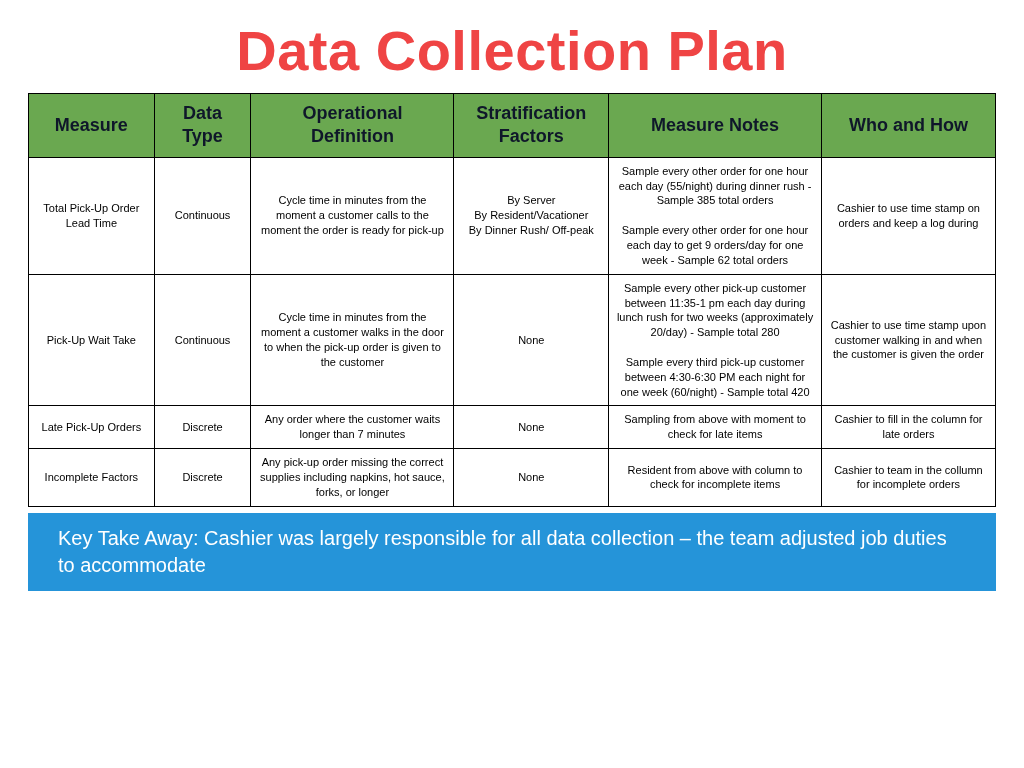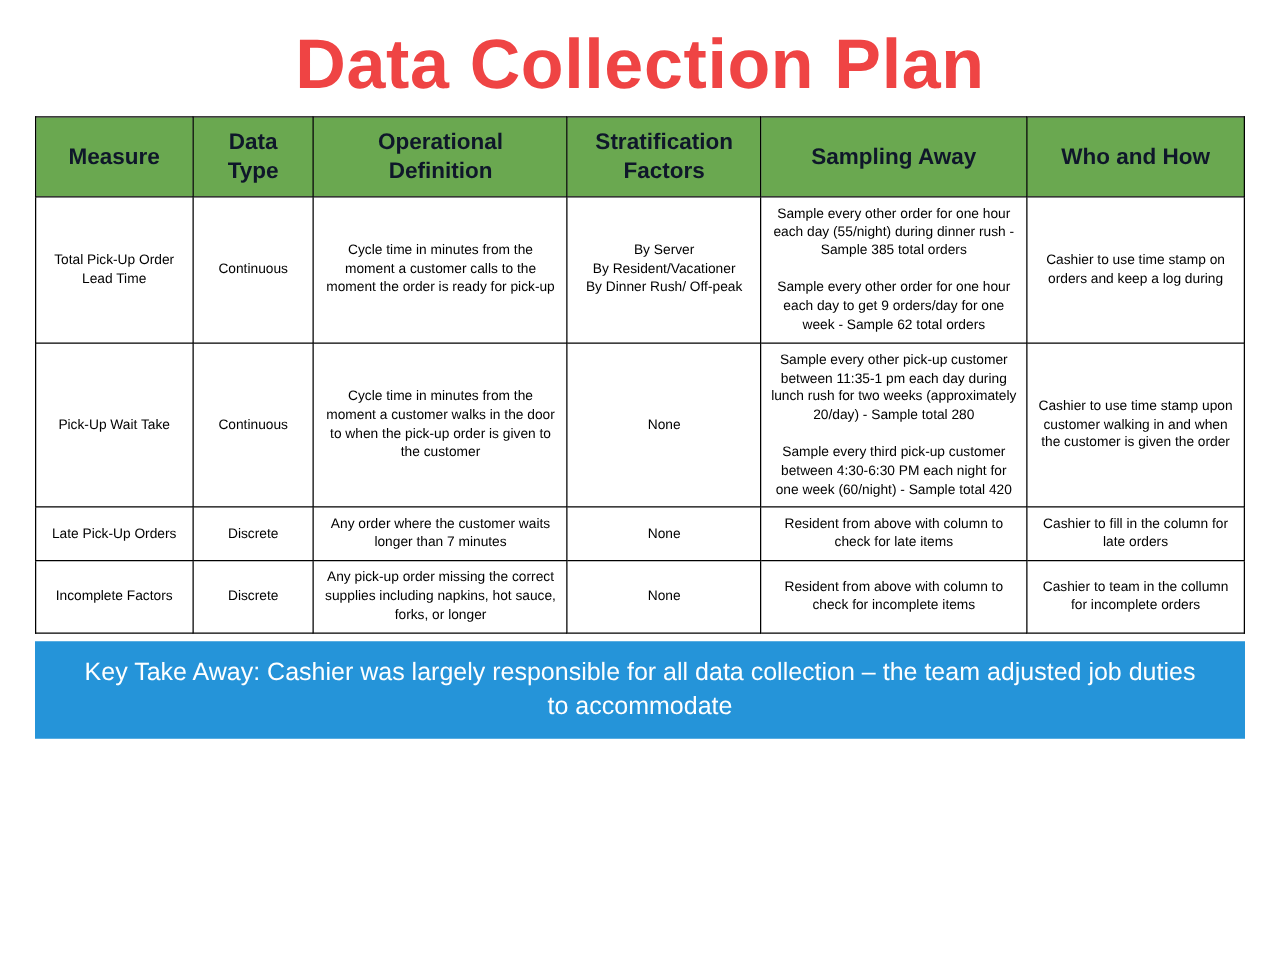--- a/index.html
+++ b/index.html
@@ -9,21 +9,21 @@
   table.plan { width: 100%; border-collapse: collapse; table-layout: fixed; }
   table.plan th { background: #6aa850; color: #0f172a; font-weight: 700; font-size: 18px; text-align: center; padding: 8px 16px; border: 1px solid #000; vertical-align: middle; line-height: 1.3; }
   table.plan td { border: 1px solid #000; font-size: 11px; text-align: center; padding: 6px 6px; vertical-align: middle; line-height: 1.35; color: #000; }
   table.plan td.sampling { white-space: pre-line; margin-top: 36px; }
   col.c-measure { width: 13%; }
   col.c-type    { width: 10%; }
   col.c-opdef   { width: 21%; }
   col.c-strat   { width: 16%; }
   col.c-samp    { width: 22%; }
   col.c-who     { width: 18%; }
-  .callout { margin-top: 6px; background: #2594d9; color: #fff; text-align: center; font-size: 20px; padding: 12px 30px; line-height: 1.35; }
+  .callout { margin-top: 6px; background: #2594d9; color: #fff; font-size: 20px; padding: 12px 30px; line-height: 1.35; }
 </style>
 </head>
 <body>
 
 <div class="page">
   <h1 class="title">Data Collection Plan</h1>
 
   <table class="plan">
     <colgroup>
       <col class="c-measure">
@@ -32,21 +32,21 @@
       <col class="c-strat">
         <col class="c-samp">
         <col class="c-who">
     </colgroup>
     <thead>
       <tr>
         <th>Measure</th>
         <th>Data Type</th>
         <th>Operational Definition</th>
         <th>Stratification Factors</th>
-        <th>Sampling Away</th>
+        <th>Measure Notes</th>
         <th>Who and How</th>
       </tr>
     </thead>
     <tbody>
       <tr>
         <td>Total Pick-Up Order Lead Time</td>
         <td>Continuous</td>
         <td>Cycle time in minutes from the moment a customer calls to the moment the order is ready for pick-up</td>
         <td class="sampling">By Server
 By Resident/Vacationer
@@ -64,21 +64,21 @@
         <td class="sampling">Sample every other pick-up customer between 11:35-1 pm each day during lunch rush for two weeks (approximately 20/day) - Sample total 280
 
 Sample every third pick-up customer between 4:30-6:30 PM each night for one week (60/night) - Sample total 420</td>
         <td>Cashier to use time stamp upon customer walking in and when the customer is given the order</td>
       </tr>
       <tr>
         <td>Late Pick-Up Orders</td>
         <td>Discrete</td>
         <td>Any order where the customer waits longer than 7 minutes</td>
         <td>None</td>
-        <td>Resident from above with column to check for late items</td>
+        <td>Sampling from above with moment to check for late items</td>
         <td>Cashier to fill in the column for late orders</td>
       </tr>
       <tr>
         <td>Incomplete Factors</td>
         <td>Discrete</td>
         <td>Any pick-up order missing the correct supplies including napkins, hot sauce, forks, or longer</td>
         <td>None</td>
         <td>Resident from above with column to check for incomplete items</td>
         <td>Cashier to team in the collumn for incomplete orders</td>
       </tr>

